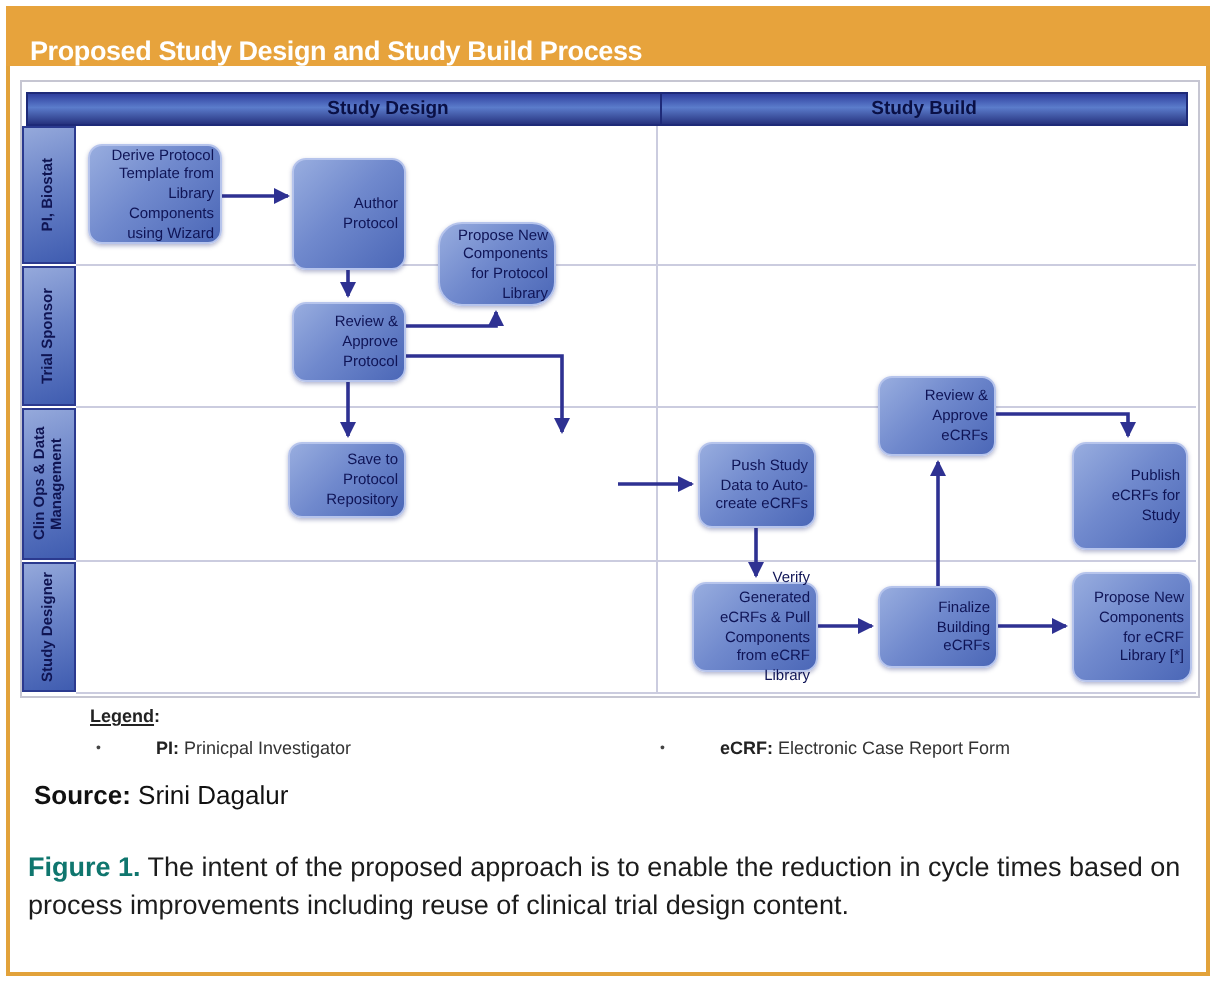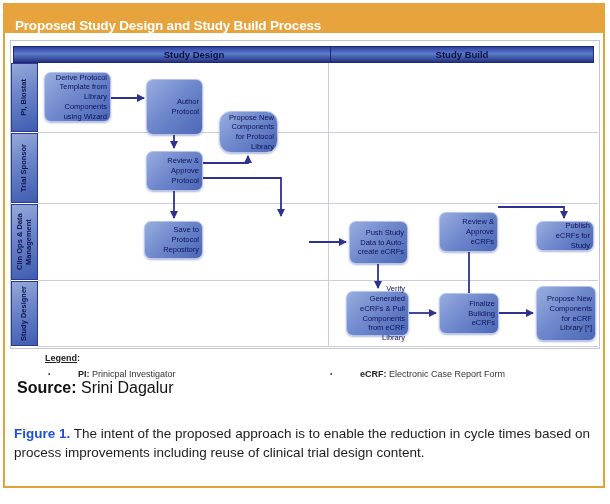--- a/index.html
+++ b/index.html
@@ -29,25 +29,25 @@
        display:flex;align-items:center;justify-content:center;text-align:right;
        font-size:7.5px;line-height:1.3;color:#0f1456;
        background:linear-gradient(135deg,#98addf 0%,#7089cd 45%,#4b67b7 100%);
        border:1px solid #b6c4ec;box-shadow:0 1px 2px rgba(40,50,120,.35);}
   .arrows{position:absolute;left:0;top:0;pointer-events:none;}
   .legend-head{position:absolute;left:45px;top:353px;font-size:9px;color:#222;font-weight:bold;}
   .legend-head .u{text-decoration:underline;}
   .legend-item{position:absolute;top:369px;font-size:9px;color:#333;}
   .legend-item .b{font-size:7px;vertical-align:1px;color:#444;}
   .legend-item .t{font-weight:bold;color:#222;margin-left:25px;}
-  .source-line{position:absolute;left:17px;top:379px;font-size:16px;color:#111;}
+  .source-line{position:absolute;left:17px;top:390px;font-size:13px;color:#111;}
   .source-line .lab{font-weight:bold;}
   .caption{position:absolute;left:14px;top:424px;width:584px;font-size:13.5px;
            line-height:1.42;color:#1c1c1c;}
-  .caption .lab{font-weight:bold;color:#1d4ed8;}
+  .caption .lab{font-weight:bold;color:#0f766e;}
 </style>
 </head>
 <body>
 
 <div class="fig">
   <div class="frame"></div>
 
   <div class="title-bar">
     <span>Proposed Study Design and Study Build Process</span>
   </div>
@@ -100,22 +100,22 @@
         <path d="M488,272 L522,272" marker-end="url(#arr)"></path>
       </g>
     </svg>
 
     <div class="box" style="left:33px;top:31px;width:67px;height:50px;">Derive Protocol Template from Library Components using Wizard</div>
     <div class="box" style="left:135px;top:38px;width:57px;height:56px;">Author Protocol</div>
     <div class="box" style="left:208px;top:70px;width:59px;height:42px;border-radius:12px;">Propose New Components for Protocol Library</div>
     <div class="box" style="left:135px;top:110px;width:57px;height:40px;">Review &amp; Approve Protocol</div>
     <div class="box" style="left:133px;top:180px;width:59px;height:38px;">Save to Protocol Repository</div>
     <div class="box" style="left:338px;top:180px;width:59px;height:43px;">Push Study Data to Auto-create eCRFs</div>
-    <div class="box" style="left:428px;top:147px;width:59px;height:40px;margin-top:24px;">Review &amp; Approve eCRFs</div>
-    <div class="box" style="left:525px;top:180px;width:58px;height:30px;">Publish eCRFs for Study</div>
+    <div class="box" style="left:428px;top:147px;width:59px;height:40px;">Review &amp; Approve eCRFs</div>
+    <div class="box" style="left:525px;top:180px;width:58px;height:54px;">Publish eCRFs for Study</div>
     <div class="box" style="left:335px;top:250px;width:63px;height:45px;">Verify Generated eCRFs &amp; Pull Components from eCRF Library</div>
     <div class="box" style="left:428px;top:252px;width:60px;height:41px;">Finalize Building eCRFs</div>
     <div class="box" style="left:525px;top:245px;width:60px;height:55px;">Propose New Components for eCRF Library [*]</div>
   </div>
 
   <div class="legend-head">
     <span class="u">Legend</span><span>:</span>
   </div>
   <div class="legend-item" style="left:48px;">
     <span class="b">•</span>

